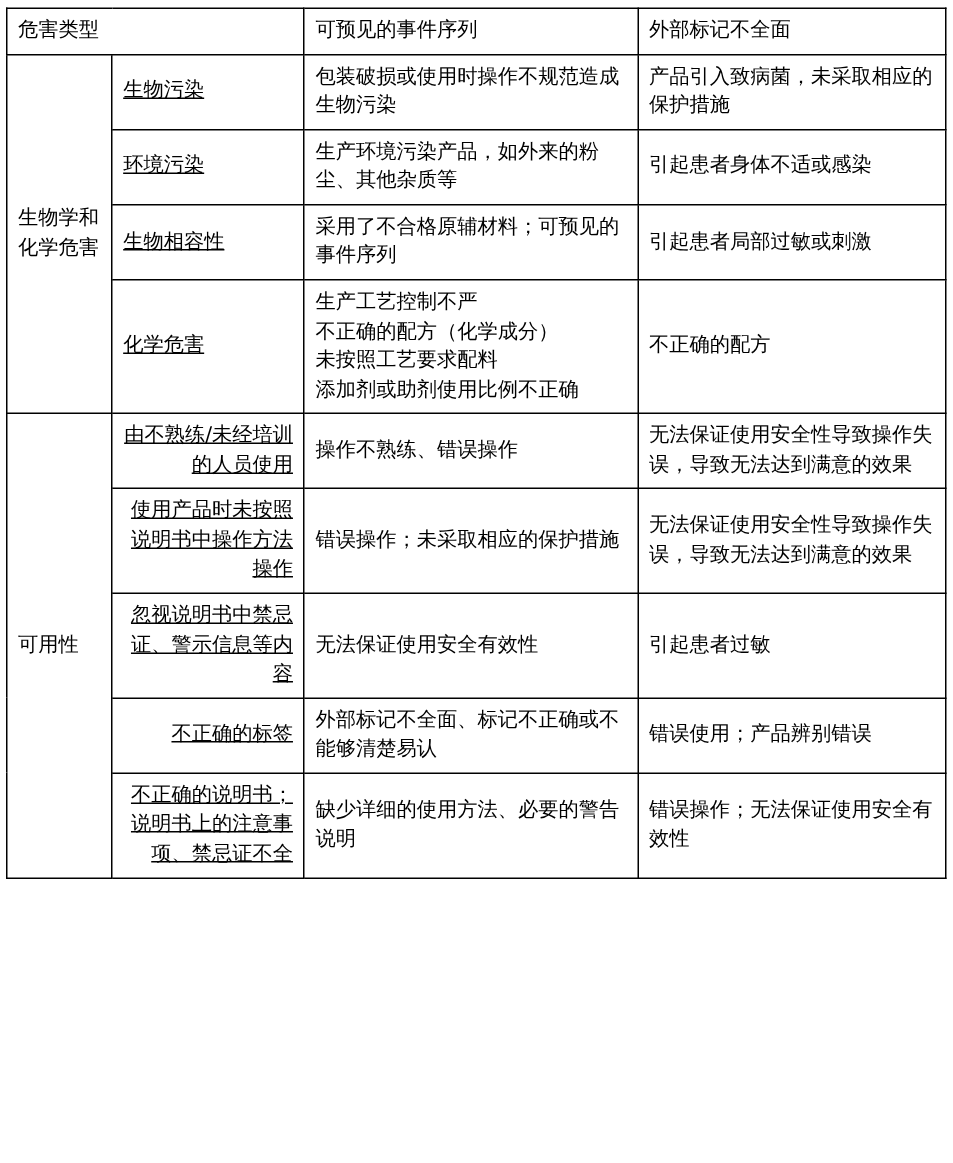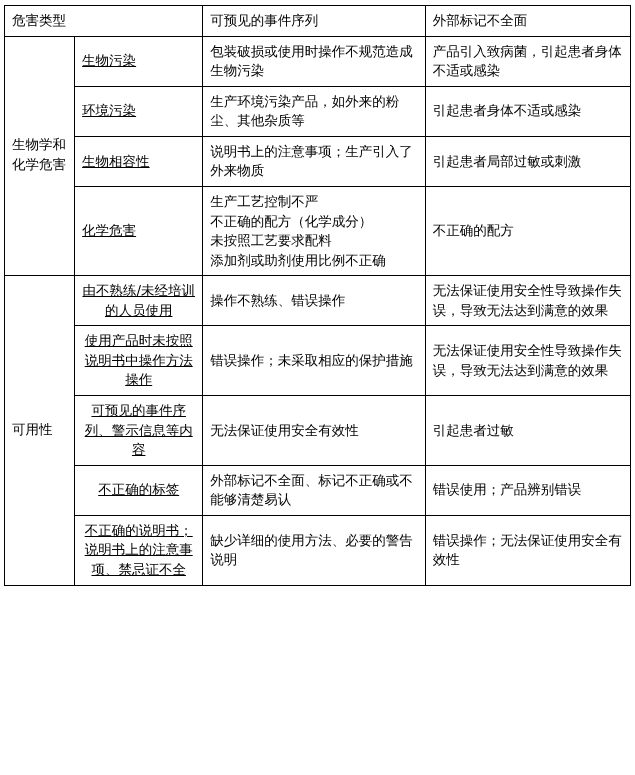--- a/index.html
+++ b/index.html
@@ -36,29 +36,28 @@
     text-align: left;
   }
   th.col-head {
     text-align: center;
     font-size: 14px;
     padding: 6px 4px;
   }
   td.cat-cell {
     text-align: center;
     vertical-align: middle;
-    font-family: Liberation Mono, monospace;
   }
   td.sub-cell {
     text-align: center;
     vertical-align: middle;
     text-decoration: underline;
   }
   td.sub-cell.left {
-    text-align: center;
+    text-align: right;
   }
   td.multi {
     line-height: 1.5;
   }
   .nowrapfix {
     white-space: pre-wrap;
     margin-top: 40px;
   }
   col.c1 { width: 70px; }
   col.c2 { width: 128px; }
@@ -82,30 +81,30 @@
         <th class="col-head">可预见的事件序列</th>
         <th class="col-head">外部标记不全面</th>
       </tr>
     </thead>
     <tbody>
 
       <tr>
         <td class="cat-cell" rowspan="4">生物学和化学危害</td>
         <td class="sub-cell">生物污染</td>
         <td>包装破损或使用时操作不规范造成生物污染</td>
-        <td>产品引入致病菌，引起患者身体不适或感染</td>
+        <td>产品引入致病菌，未采取相应的保护措施</td>
       </tr>
       <tr>
         <td class="sub-cell">环境污染</td>
         <td>生产环境污染产品，如外来的粉尘、其他杂质等</td>
         <td>引起患者身体不适或感染</td>
       </tr>
       <tr>
         <td class="sub-cell">生物相容性</td>
-        <td>说明书上的注意事项；生产引入了外来物质</td>
+        <td>采用了不合格原辅材料；可预见的事件序列</td>
         <td>引起患者局部过敏或刺激</td>
       </tr>
       <tr>
         <td class="sub-cell">化学危害</td>
         <td class="multi nowrapfix">生产工艺控制不严
 不正确的配方（化学成分）
 未按照工艺要求配料
 添加剂或助剂使用比例不正确</td>
         <td>不正确的配方</td>
       </tr>
@@ -115,21 +114,21 @@
         <td class="sub-cell left">由不熟练/未经培训的人员使用</td>
         <td>操作不熟练、错误操作</td>
         <td>无法保证使用安全性导致操作失误，导致无法达到满意的效果</td>
       </tr>
       <tr>
         <td class="sub-cell left">使用产品时未按照说明书中操作方法操作</td>
         <td>错误操作；未采取相应的保护措施</td>
         <td>无法保证使用安全性导致操作失误，导致无法达到满意的效果</td>
       </tr>
       <tr>
-        <td class="sub-cell left">可预见的事件序列、警示信息等内容</td>
+        <td class="sub-cell left">忽视说明书中禁忌证、警示信息等内容</td>
         <td>无法保证使用安全有效性</td>
         <td>引起患者过敏</td>
       </tr>
       <tr>
         <td class="sub-cell left">不正确的标签</td>
         <td>外部标记不全面、标记不正确或不能够清楚易认</td>
         <td>错误使用；产品辨别错误</td>
       </tr>
       <tr>
         <td class="sub-cell left">不正确的说明书；说明书上的注意事项、禁忌证不全</td>

